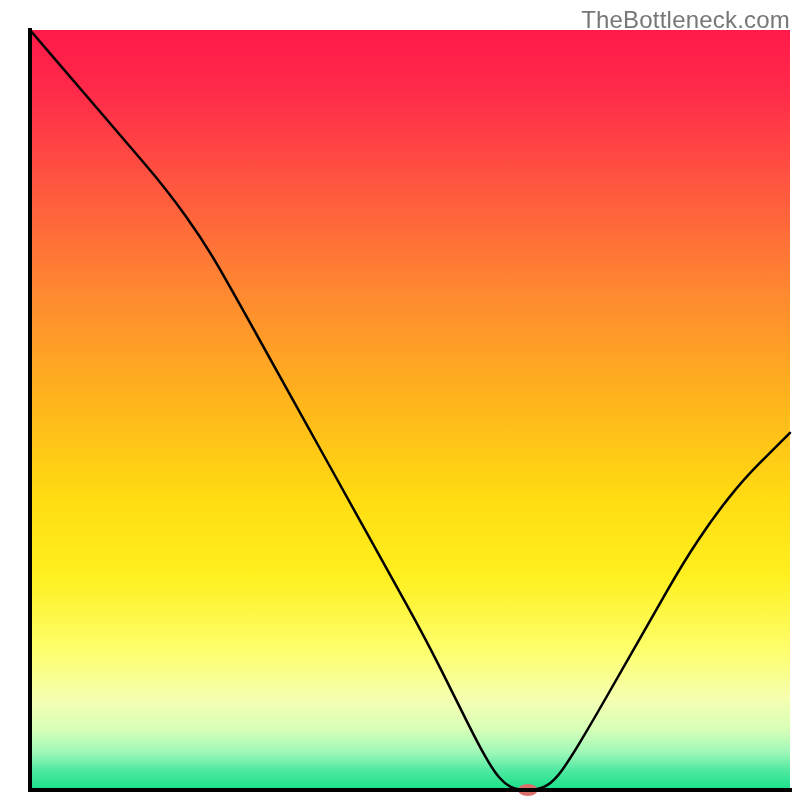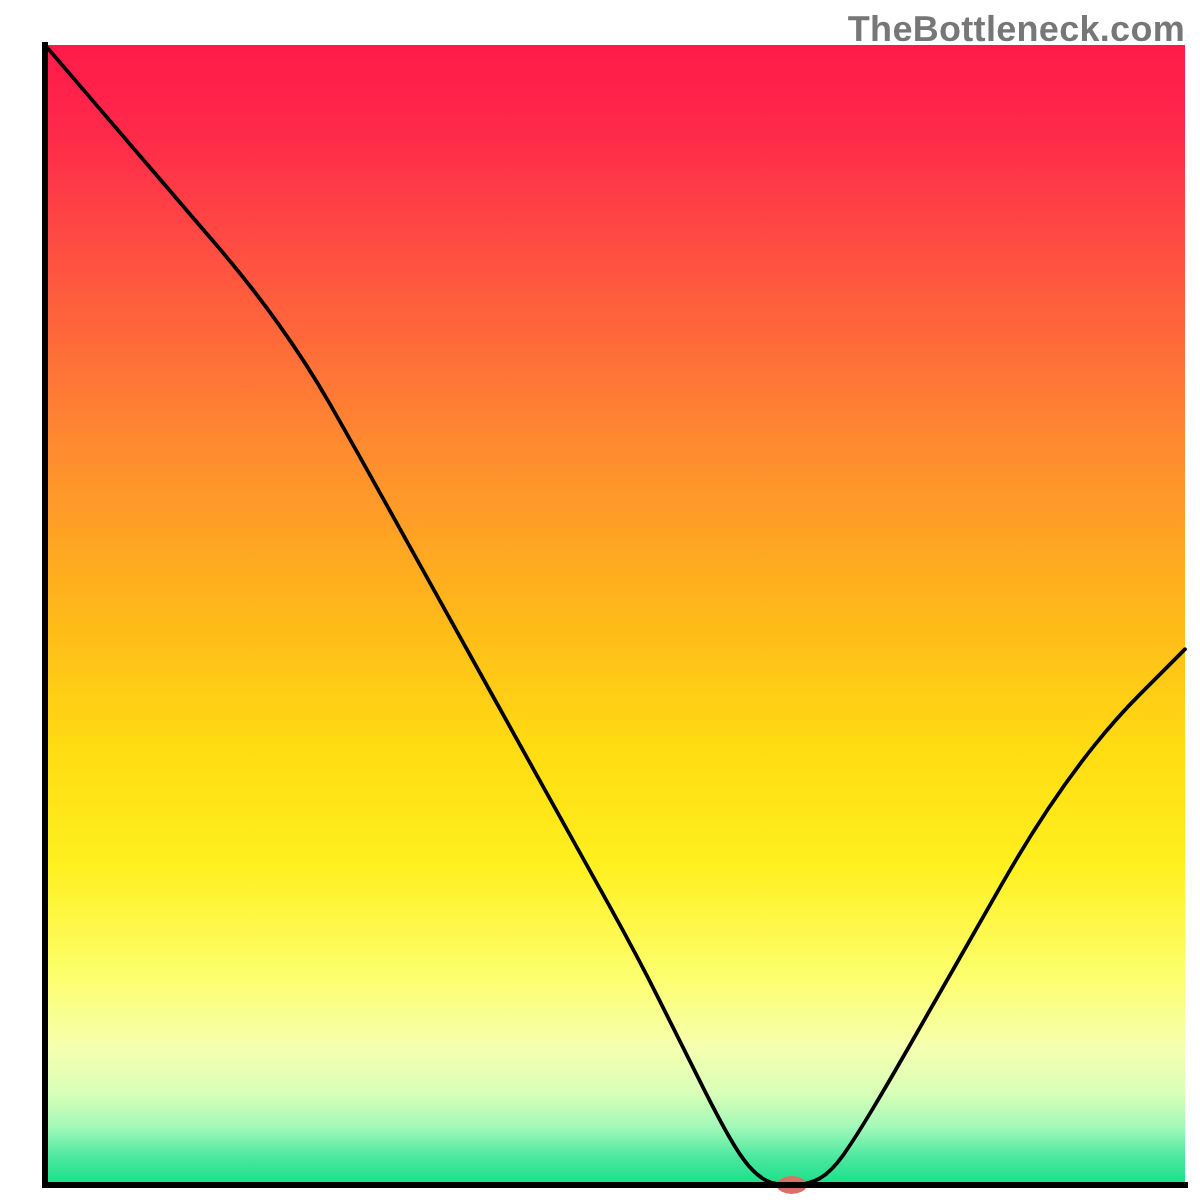--- a/index.html
+++ b/index.html
@@ -14,21 +14,21 @@
     width: 800px;
     height: 800px;
   }
   .watermark {
     position: absolute;
     top: 6px;
     right: 10px;
     font-family: Arial, Helvetica, sans-serif;
     font-size: 24px;
     color: #777777;
-    font-weight: 700;
+    font-weight: 400;
     letter-spacing: 0.2px;
   }
   svg {
     display: block;
   }
 </style>
 </head>
 <body>
 
 <div class="chart-container">

